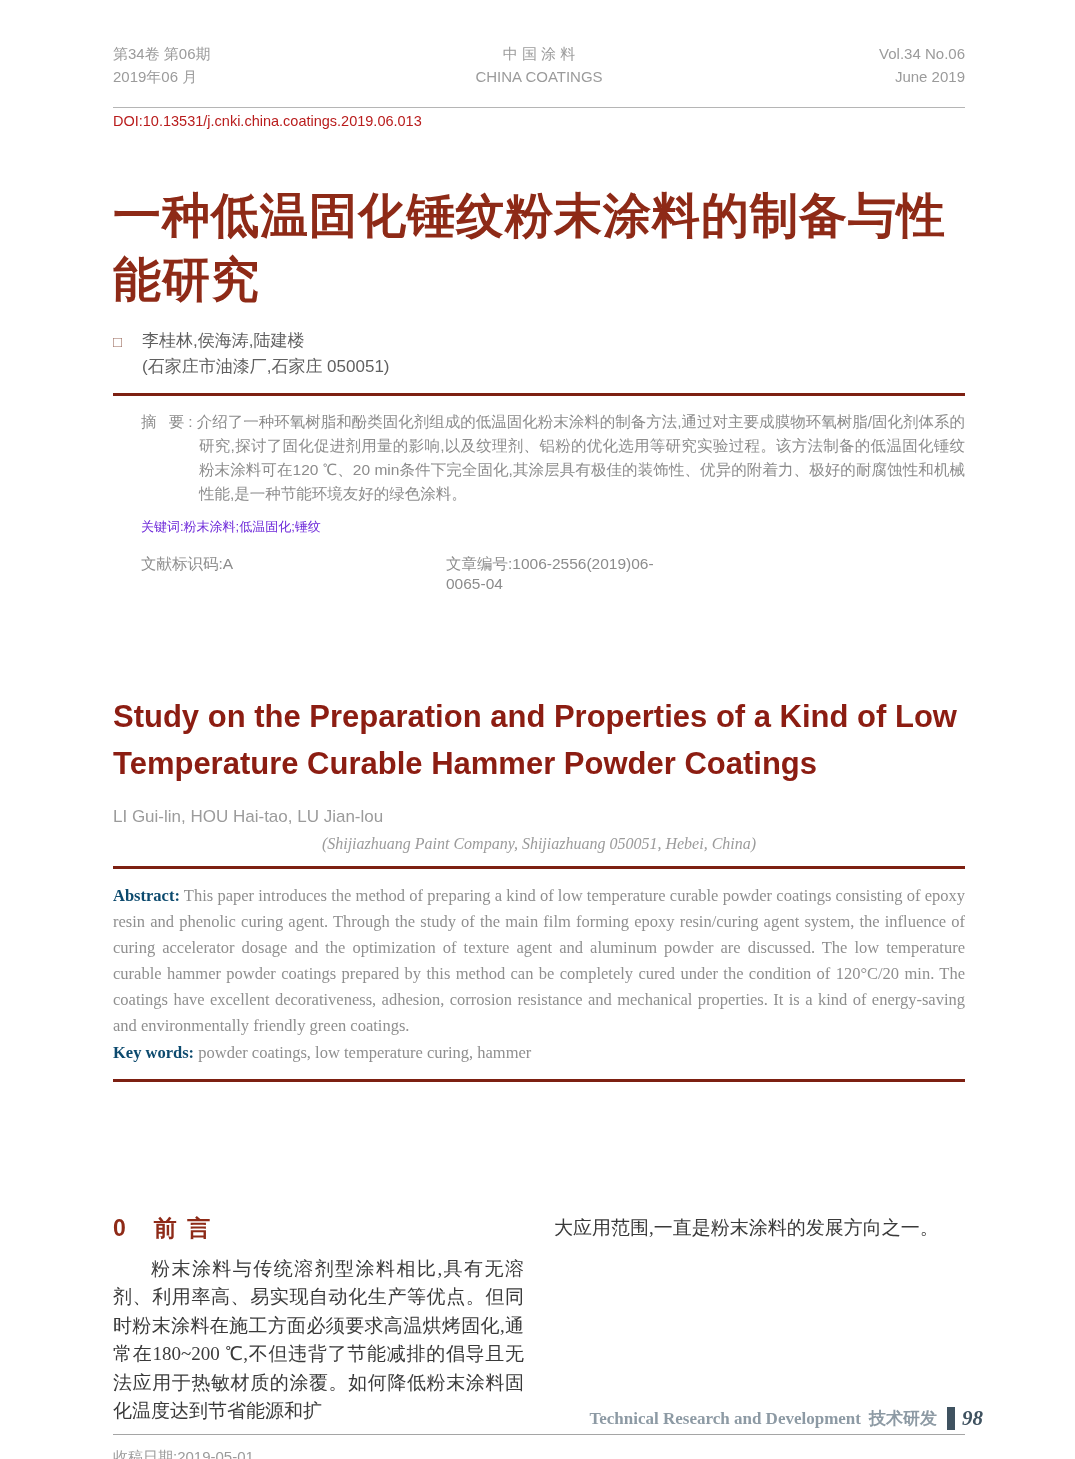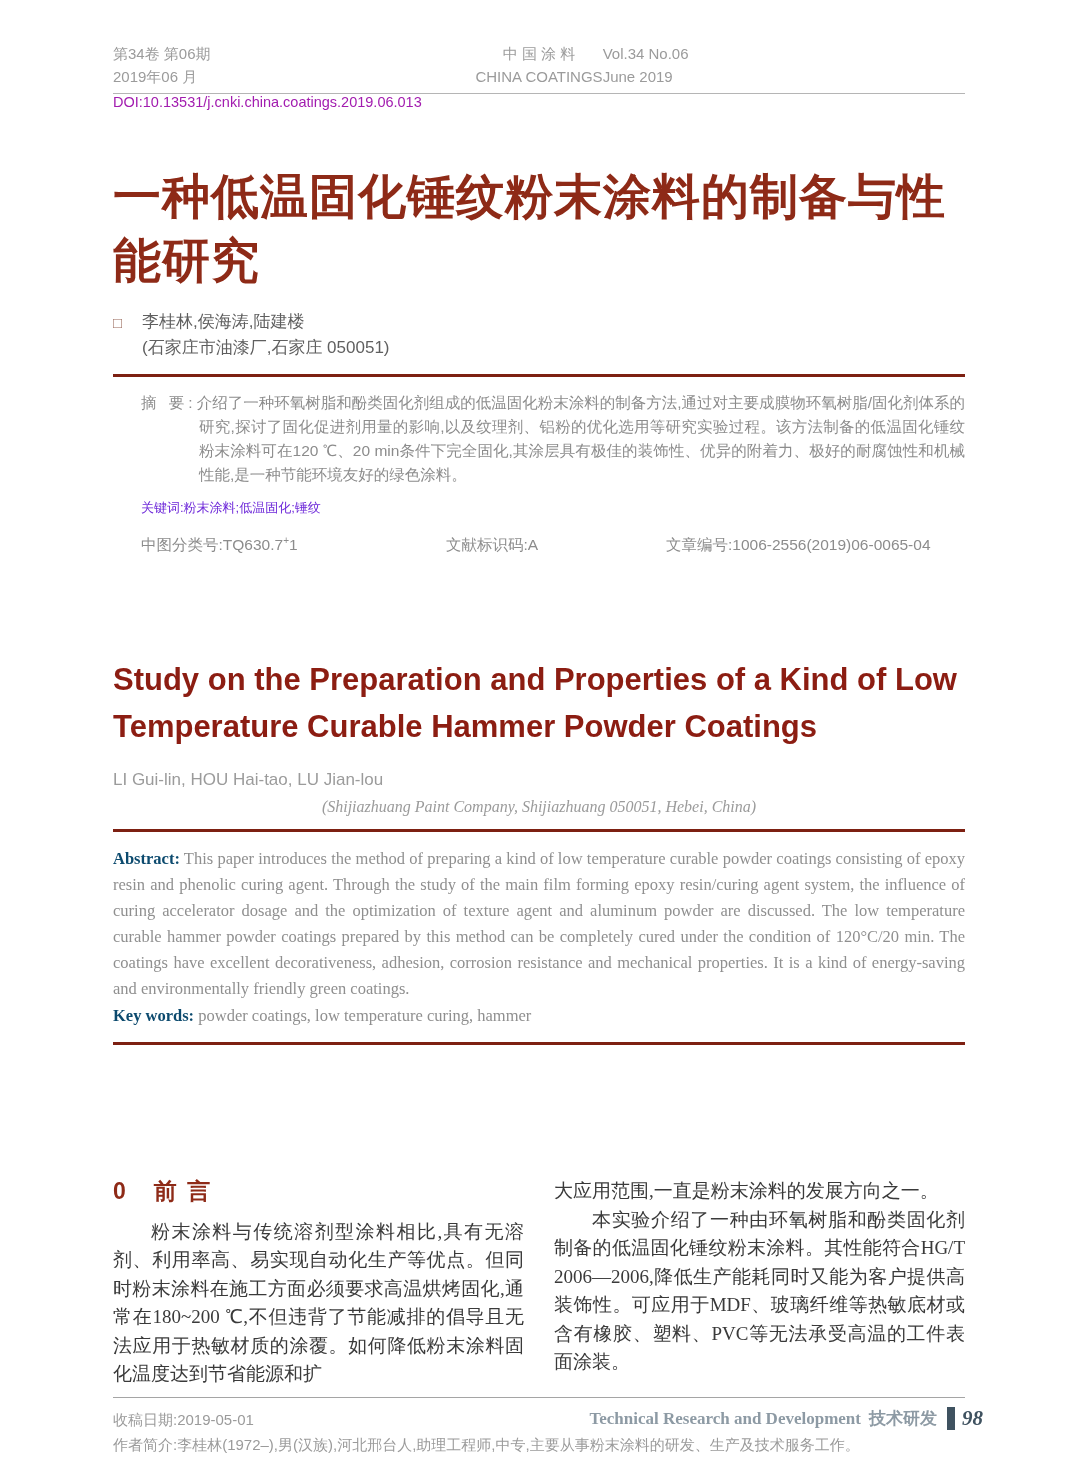--- a/index.html
+++ b/index.html
@@ -9,25 +9,25 @@
     font-family:"Liberation Sans", sans-serif;
     color:#333;
     overflow:hidden;
   }
   .page { padding:42px 110px 0 113px; }
 
   
   .jheader {
     display:grid; grid-template-columns:1fr auto 1fr;
     color:#9b9b9b; font-size:15px; line-height:23px;
-    border-bottom:1.5px solid #b5b5b5; padding-bottom:5px;
+    border-bottom:1.5px solid #b5b5b5; padding-bottom:19px;gap:28px;
   }
   .jheader .center { text-align:center; }
-  .jheader .right  { text-align:left; }
-  .doi { color:#a21caf; font-size:14.5px; }
+  .jheader .right  { text-align:right; }
+  .doi { color:#b91c1c; font-size:14.5px; margin-top:5px; }
 
   
   .title-cn {
     margin-top:55px;
     font-size:48px; font-weight:bold; line-height:64px;
     color:#8e2a17; letter-spacing:1px;
   }
   .authors-cn {
     position:relative; margin-top:16px; padding-left:29px;
     color:#5f5f5f; font-size:17px; line-height:26px;
@@ -145,21 +145,20 @@
     <div>(石家庄市油漆厂,石家庄   050051)</div>
   </div>
 
   <hr class="rule-red">
 
   <p class="abstract-cn"><span class="lab">摘  要:</span><span>介绍了一种环氧树脂和酚类固化剂组成的低温固化粉末涂料的制备方法,通过对主要成膜物环氧树脂/固化剂体系的研究,探讨了固化促进剂用量的影响,以及纹理剂、铝粉的优化选用等研究实验过程。该方法制备的低温固化锤纹粉末涂料可在120 ℃、20 min条件下完全固化,其涂层具有极佳的装饰性、优异的附着力、极好的耐腐蚀性和机械性能,是一种节能环境友好的绿色涂料。</span></p>
 
   <div class="keywords-cn">关键词:粉末涂料;低温固化;锤纹</div>
 
   <div class="class-row">
-    <span><span>中图分类号:TQ630.7</span><sup>+</sup><span>1</span></span>
     <span>文献标识码:A</span>
     <span>文章编号:1006-2556(2019)06-0065-04</span>
   </div>
 
   <h2 class="title-en">Study on the Preparation and Properties of a Kind of Low Temperature Curable Hammer Powder Coatings</h2>
 
   <div class="authors-en">LI Gui-lin, HOU Hai-tao, LU Jian-lou</div>
   <div class="affil-en">(Shijiazhuang Paint Company, Shijiazhuang 050051, Hebei, China)</div>
 
   <hr class="rule-red">
@@ -172,21 +171,20 @@
 
   <div class="body-cols">
     <div class="col-left">
       <div class="sec-head">
         <span class="num">0</span><span>前  言</span>
       </div>
       <p class="para-indent">粉末涂料与传统溶剂型涂料相比,具有无溶剂、利用率高、易实现自动化生产等优点。但同时粉末涂料在施工方面必须要求高温烘烤固化,通常在180~200 ℃,不但违背了节能减排的倡导且无法应用于热敏材质的涂覆。如何降低粉末涂料固化温度达到节省能源和扩</p>
     </div>
     <div class="col-right">
       <p>大应用范围,一直是粉末涂料的发展方向之一。</p>
-      <p class="para-indent">本实验介绍了一种由环氧树脂和酚类固化剂制备的低温固化锤纹粉末涂料。其性能符合HG/T 2006—2006,降低生产能耗同时又能为客户提供高装饰性。可应用于MDF、玻璃纤维等热敏底材或含有橡胶、塑料、PVC等无法承受高温的工件表面涂装。</p>
     </div>
   </div>
 
   <hr class="foot-rule">
   <div class="footnotes">
     <div>收稿日期:2019-05-01</div>
     <div>作者简介:李桂林(1972–),男(汉族),河北邢台人,助理工程师,中专,主要从事粉末涂料的研发、生产及技术服务工作。</div>
   </div>
 
 </div>

